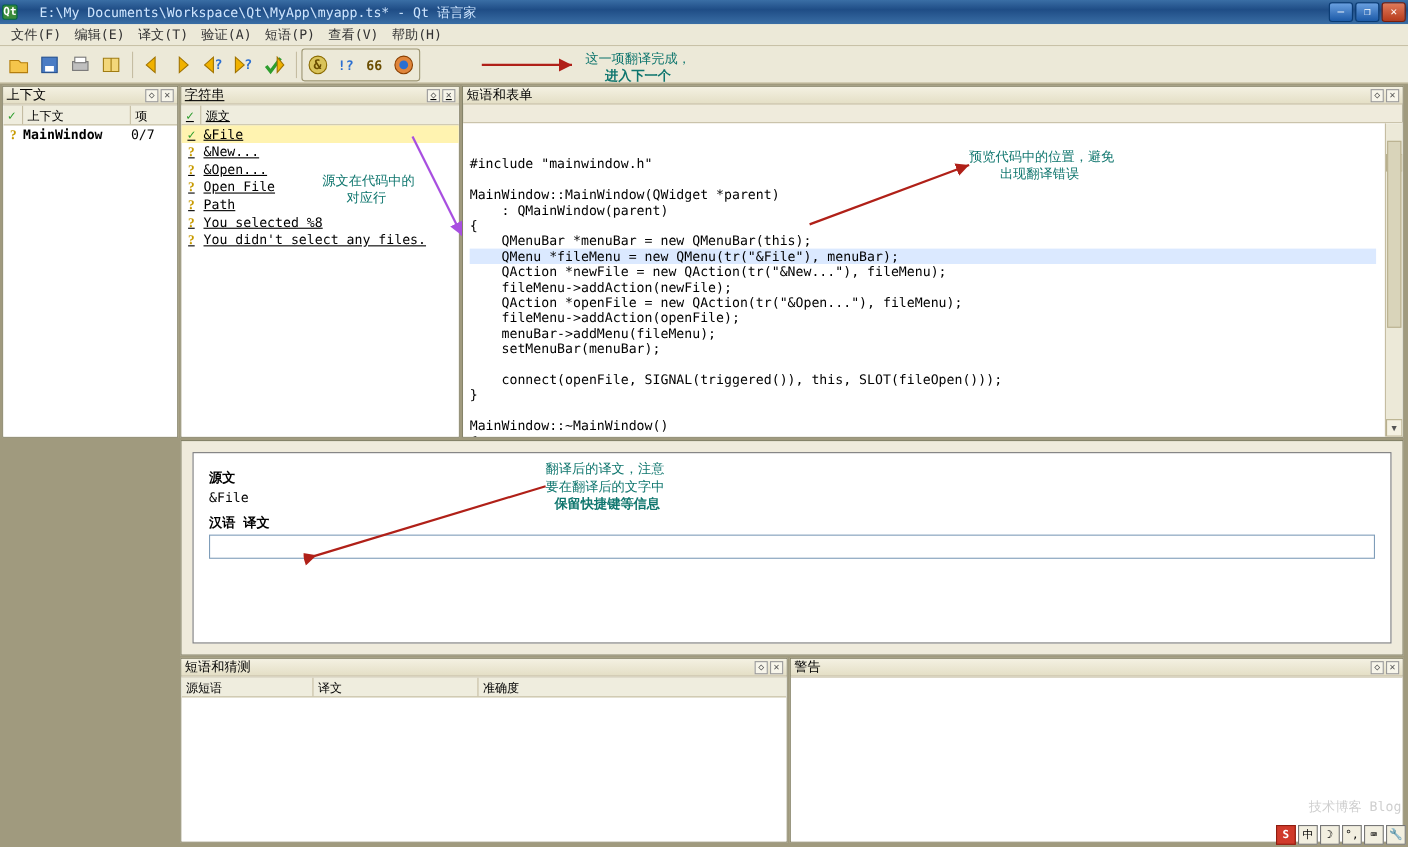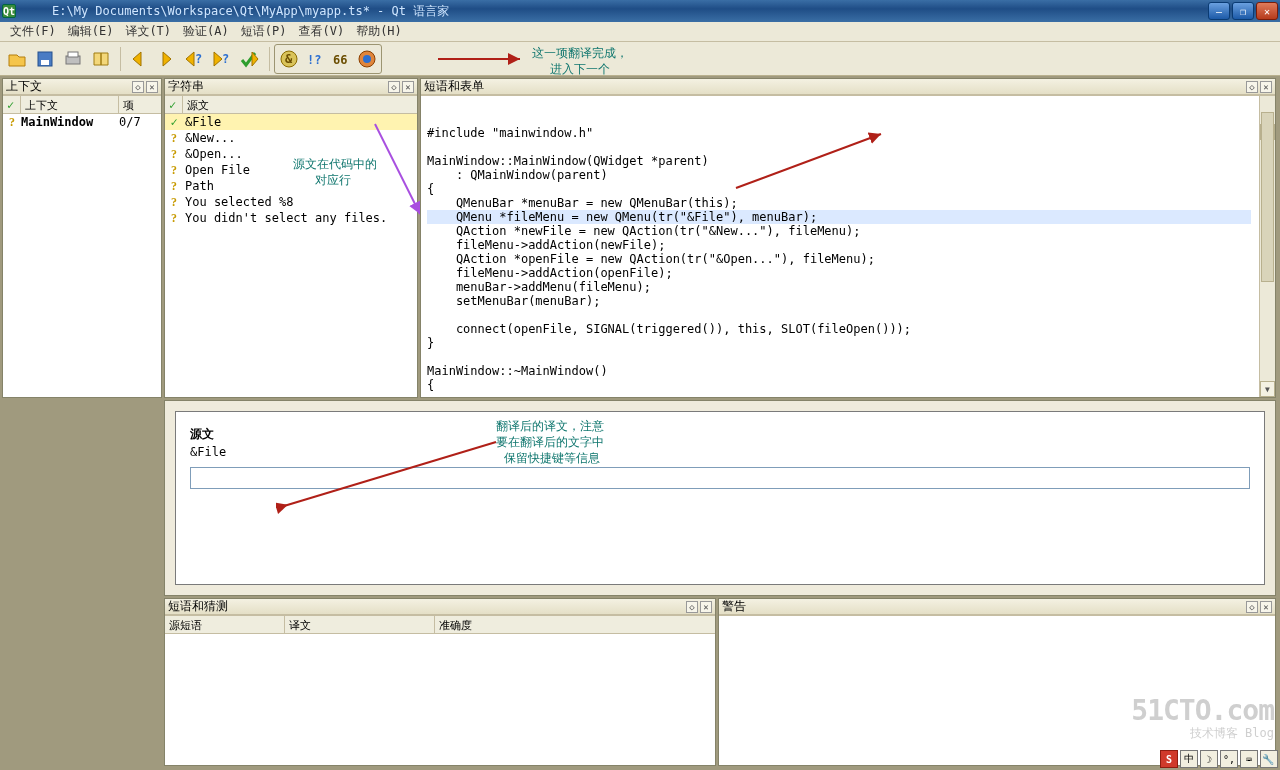--- a/index.html
+++ b/index.html
@@ -1,21 +1,21 @@
 <!DOCTYPE html>
 <html><head>
 <meta charset="utf-8">
 <style>
 * { box-sizing: border-box; margin: 0; padding: 0; font-family: "SimSun","NSimSun","宋体",monospace; font-size: 12px; }
 html,body { width: 1280px; height: 770px; overflow: hidden; background:#ece9d8; }
 
 
 .titlebar { height: 22px; background: linear-gradient(#3a6ea5,#1f4d86 40%,#3a6ea5); color:#fff; display:flex; align-items:center; padding:0 2px; }
 .titlebar .app-ico { width:14px; height:14px; background:#3b8b3b; border:1px solid #064; border-radius:2px; margin-right:20px; display:inline-flex; align-items:center; justify-content:center; color:#fff; font-weight:bold; font-size:10px;}
-.titlebar .title { flex:1; color:#cfe6ff;margin-left:16px; }
+.titlebar .title { flex:1; color:#cfe6ff; }
 .titlebar .wbtn { width:22px; height:18px; background:linear-gradient(#6aa0e0,#1c5aa8); border:1px solid #0a3b73; margin-left:2px; display:inline-flex; align-items:center; justify-content:center; color:#fff; font-size:10px; border-radius:3px;}
 .titlebar .wbtn.close { background:linear-gradient(#e07b5b,#b63b1c); border-color:#7a1d0a;}
 
 
 .menubar { height:20px; background:#ece9d8; border-bottom:1px solid #c5bda2; display:flex; align-items:center; padding:0 4px; gap:0;}
 .menubar span { padding:2px 6px; color:#333; }
 
 
 .toolbar { height:34px; background:#ece9d8; border-bottom:1px solid #b8b08e; display:flex; align-items:center; padding:0 4px; position:relative;}
 .tbtn { width:26px; height:26px; border:1px solid transparent; margin-right:2px; display:inline-flex; align-items:center; justify-content:center; border-radius:3px; }
@@ -41,29 +41,29 @@
 #dock-context { left:2px; top:2px; width:160px; height:320px;}
 #dock-context .col-hdrs .c0{width:18px;} 
 #dock-context .col-hdrs .c1{flex:1;} 
 #dock-context .col-hdrs .c2{width:42px; border-right:none;}
 .ctx-row { display:flex; align-items:center; height:16px; } 
 .ctx-row .c0{width:18px;text-align:center;} .ctx-row .c1{flex:1; font-weight:bold; font-family:monospace;} .ctx-row .c2{width:42px;}
 .qmark { color:#c79a00; font-weight:bold; font-family:serif;}
 .check { color:#2e9e2e; font-weight:bold;}
 
 
-#dock-strings { left:164px; top:2px; width:254px; height:320px;}
+#dock-strings { left:164px; top:2px; width:254px; height:320px;text-decoration:underline;}
 #dock-strings .col-hdrs .c0{width:18px;} #dock-strings .col-hdrs .c1{flex:1; border-right:none;}
 .str-row { display:flex; align-items:center; height:16px; font-family:monospace; }
 .str-row .c0{width:18px; text-align:center;} .str-row .c1{flex:1; padding-left:2px;}
 .str-row.sel { background:#fff3b0;}
 #dock-strings .dock-body { position:relative;}
 
 
-#dock-source { left:420px; top:2px; right:2px; width:856px; height:320px;}
+#dock-source { left:420px; top:2px; right:2px; width:856px; height:320px;gap:16px;}
 #dock-source .dock-body { font-family:"Courier New",monospace; padding:2px 6px; white-space:pre; overflow:hidden; color:#000;}
 .src-line { height:14px; line-height:14px;}
 .src-line.hl { background:#dbe9ff;}
 .scroll-v { position:absolute; right:0; top:0; width:16px; bottom:0; background:#ece9d8; border-left:1px solid #c5bda2;}
 .scroll-v .btn { height:16px; background:#f4f1e2; border:1px solid #b8b08e; display:flex;align-items:center;justify-content:center;font-size:8px;color:#555;}
 .scroll-v .track { position:absolute; top:16px; bottom:16px; left:0; right:0;}
 .scroll-v .thumb { position:absolute; left:1px; right:1px; background:#d9d4ba; border:1px solid #b8b08e;}
 
 
 #form-area { position:absolute; left:164px; top:324px; width:1112px; height:196px; background:#efebdc; border:1px solid #858369; padding:10px;}
@@ -191,21 +191,21 @@
   <svg class="arrow-svg" style="left:436px; top:8px;" width="90" height="18">
     <defs>
         <marker id="ah1" markerWidth="8" markerHeight="8" refX="6" refY="3" orient="auto">
           <path d="M0 0L6 3L0 6z" fill="#b02018"></path>
         </marker>
       </defs>
     <line x1="2" y1="9" x2="84" y2="9" stroke="#b02018" stroke-width="2" marker-end="url(#ah1)"></line>
   </svg>
   <div class="annot" style="left:532px; top:3px;">
     <div>这一项翻译完成，</div>
-    <div style="padding-left:18px;">进入下一个</div>
+    <div style="padding-left:18px;font-weight:bold;">进入下一个</div>
   </div>
 </div>
 
 <div class="workspace">
 
   <div id="dock-context" class="dock">
     <div class="dock-hdr">
       <span class="ttl">上下文</span>
       <span class="ico">◇</span>
       <span class="ico">✕</span>
@@ -297,42 +297,47 @@
 
       
       <svg class="arrow-svg" style="left:310px; top:30px;" width="160" height="70">
         <defs>
             <marker id="ah3" markerWidth="8" markerHeight="8" refX="6" refY="3" orient="auto">
               <path d="M0 0L6 3L0 6z" fill="#b02018"></path>
             </marker>
           </defs>
         <line x1="5" y1="62" x2="150" y2="8" stroke="#b02018" stroke-width="2" marker-end="url(#ah3)"></line>
       </svg>
+      <div class="annot" style="left:460px; top:22px;">
+        <div>预览代码中的位置，避免</div>
+        <div style="padding-left:28px;">出现翻译错误</div>
+      </div>
     </div>
   </div>
 
   <div id="form-area">
     <div id="form-inner">
       <div class="flab">源文</div>
       <div class="fval">&amp;File</div>
+      <div class="flab">汉语 译文</div>
       <input class="finput" value="" style="">
 
       
       <svg class="arrow-svg" style="left:100px; top:24px;" width="230" height="80">
         <defs>
             <marker id="ah4" markerWidth="8" markerHeight="8" refX="2" refY="3" orient="auto">
               <path d="M6 0L0 3L6 6z" fill="#b02018"></path>
             </marker>
           </defs>
         <line x1="220" y1="6" x2="8" y2="70" stroke="#b02018" stroke-width="2" marker-end="url(#ah4)"></line>
       </svg>
       <div class="annot" style="left:320px; top:6px;">
         <div>翻译后的译文，注意</div>
         <div>要在翻译后的文字中</div>
-        <div style="padding-left:8px;">保留快捷键等信息</div>
+        <div style="padding-left:8px;font-weight:bold;">保留快捷键等信息</div>
       </div>
     </div>
   </div>
 
   <div id="dock-phrases" class="dock">
     <div class="dock-hdr">
       <span class="ttl">短语和猜测</span>
       <span class="ico">◇</span>
       <span class="ico">✕</span>
     </div>
@@ -350,21 +355,20 @@
       <span class="ttl">警告</span>
       <span class="ico">◇</span>
       <span class="ico">✕</span>
     </div>
     <div class="dock-body"></div>
   </div>
 
 </div>
 
 <div class="watermark">
-  <div class="big">51CTO.com</div>
   <div class="small">技术博客   Blog</div>
 </div>
 
 <div class="tray">
   <span class="ti red">S</span>
   <span class="ti">中</span>
   <span class="ti">☽</span>
   <span class="ti">°,</span>
   <span class="ti">⌨</span>
   <span class="ti">🔧</span>

